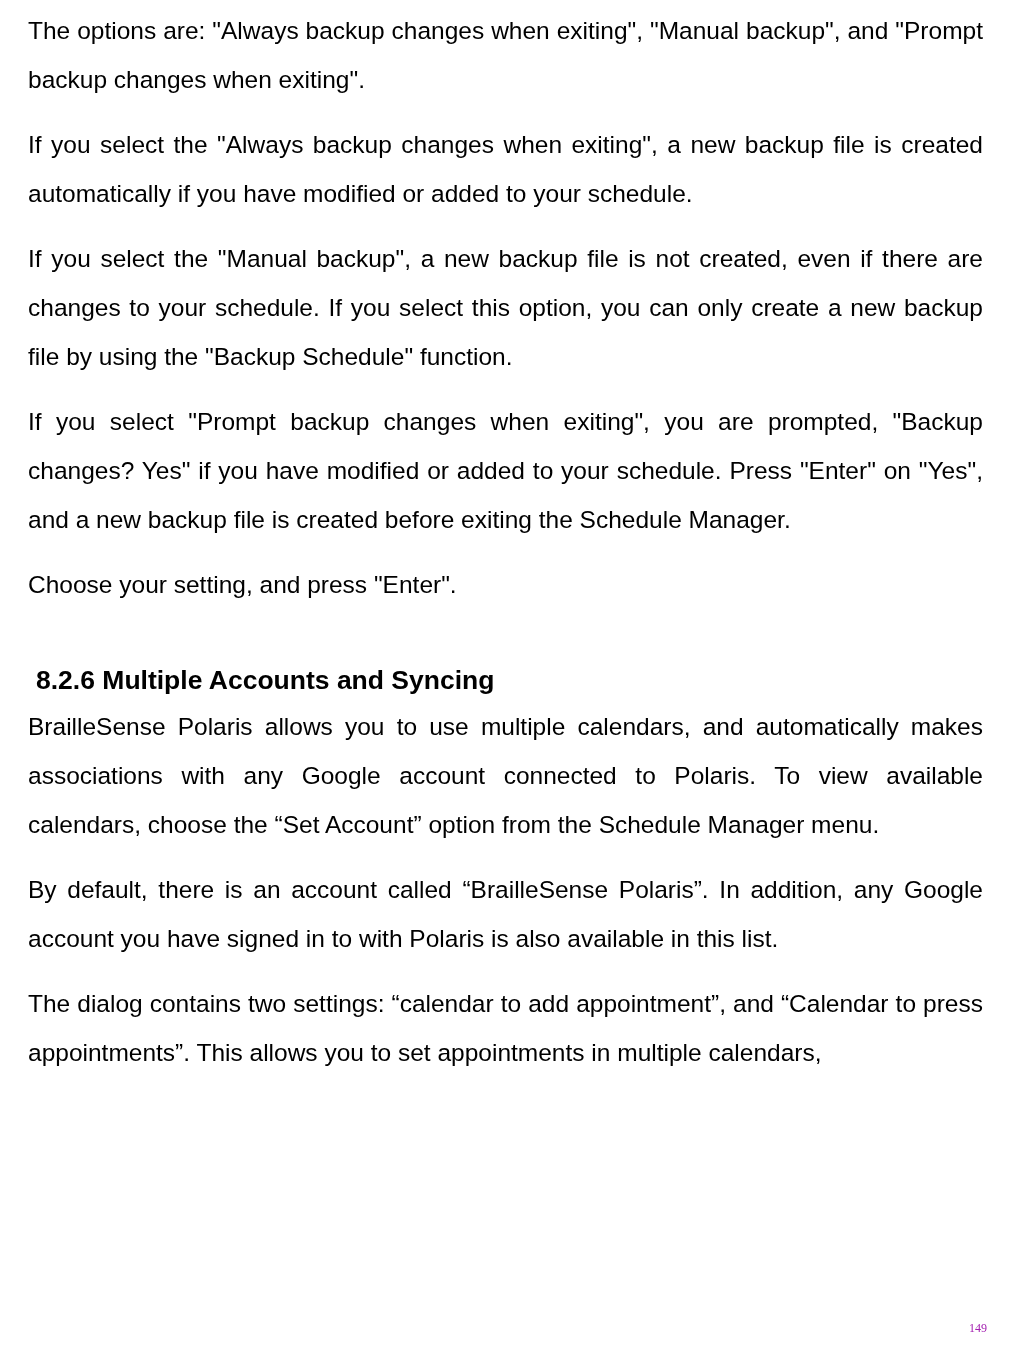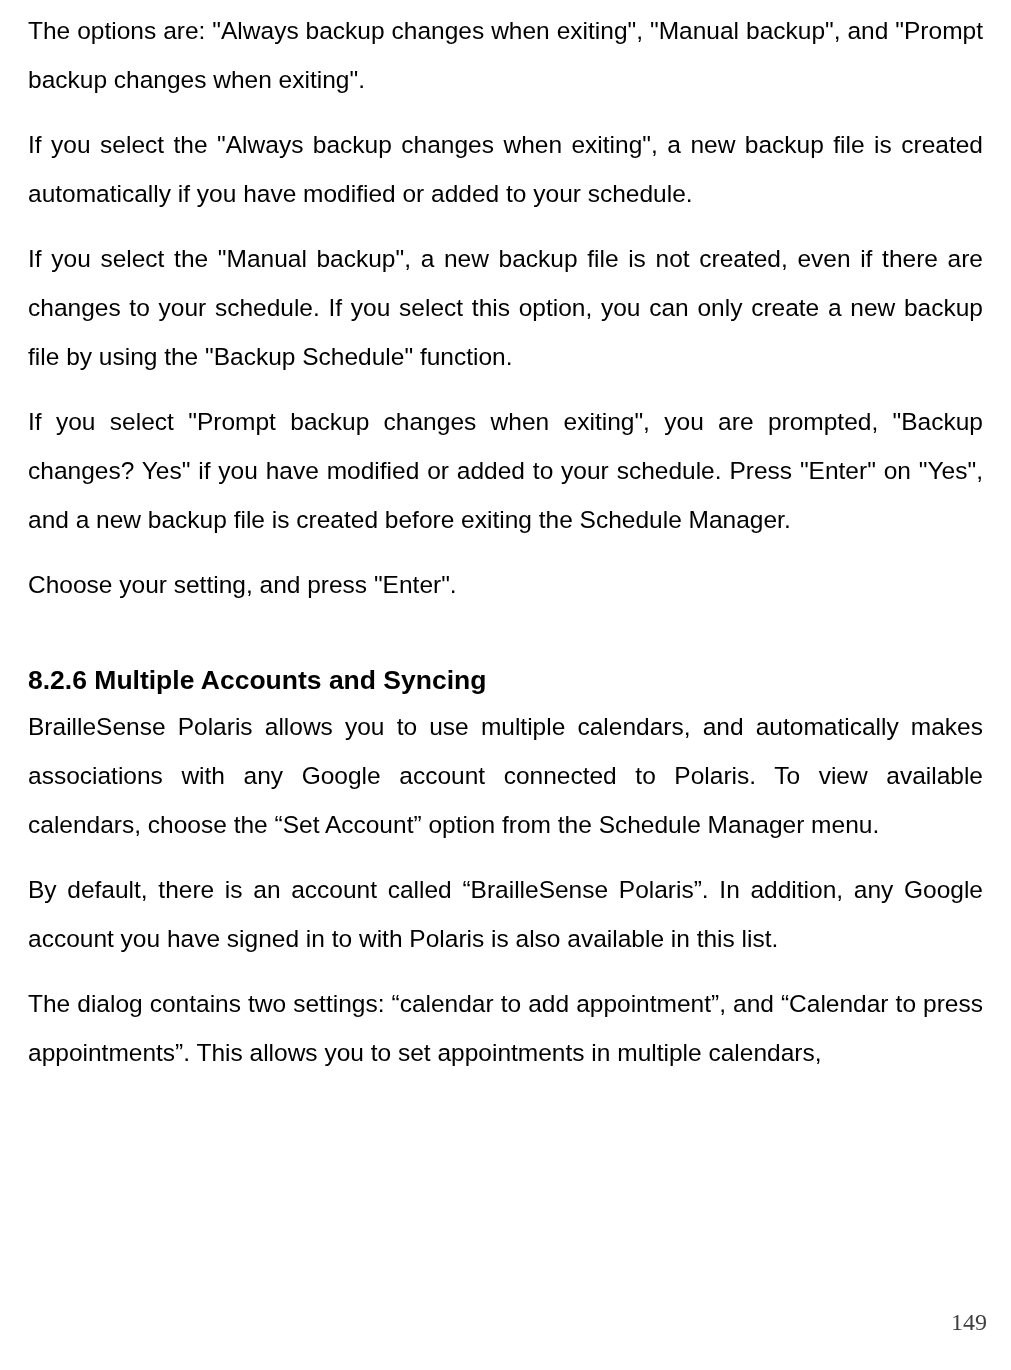--- a/index.html
+++ b/index.html
@@ -20,28 +20,29 @@
       font-size: 24.5px;
       line-height: 2.0;
       text-align: justify;
       margin-bottom: 16px;
     }
     h3.section-heading {
       font-size: 26.5px;
       font-weight: bold;
       margin-top: 56px;
       margin-bottom: 6px;
+      margin-left: 8px;
     }
     .page-number {
       position: absolute;
       bottom: 34px;
       right: 24px;
-      font-size: 24px;
+      font-size: 12px;
       font-family: "Times New Roman", Times, serif;
-      color: #404040;
+      color: #a21caf;
     }
   </style>
 </head>
 <body>
 
 <p class="body-text">The options are: "Always backup changes when exiting", "Manual backup", and "Prompt backup changes when exiting".</p>
 <p class="body-text">If you select the "Always backup changes when exiting", a new backup file is created automatically if you have modified or added to your schedule.</p>
 <p class="body-text">If you select the "Manual backup", a new backup file is not created, even if there are changes to your schedule. If you select this option, you can only create a new backup file by using the "Backup Schedule" function.</p>
 <p class="body-text">If you select "Prompt backup changes when exiting", you are prompted, "Backup changes? Yes" if you have modified or added to your schedule. Press "Enter" on "Yes", and a new backup file is created before exiting the Schedule Manager.</p>
 <p class="body-text">Choose your setting, and press "Enter".</p>

